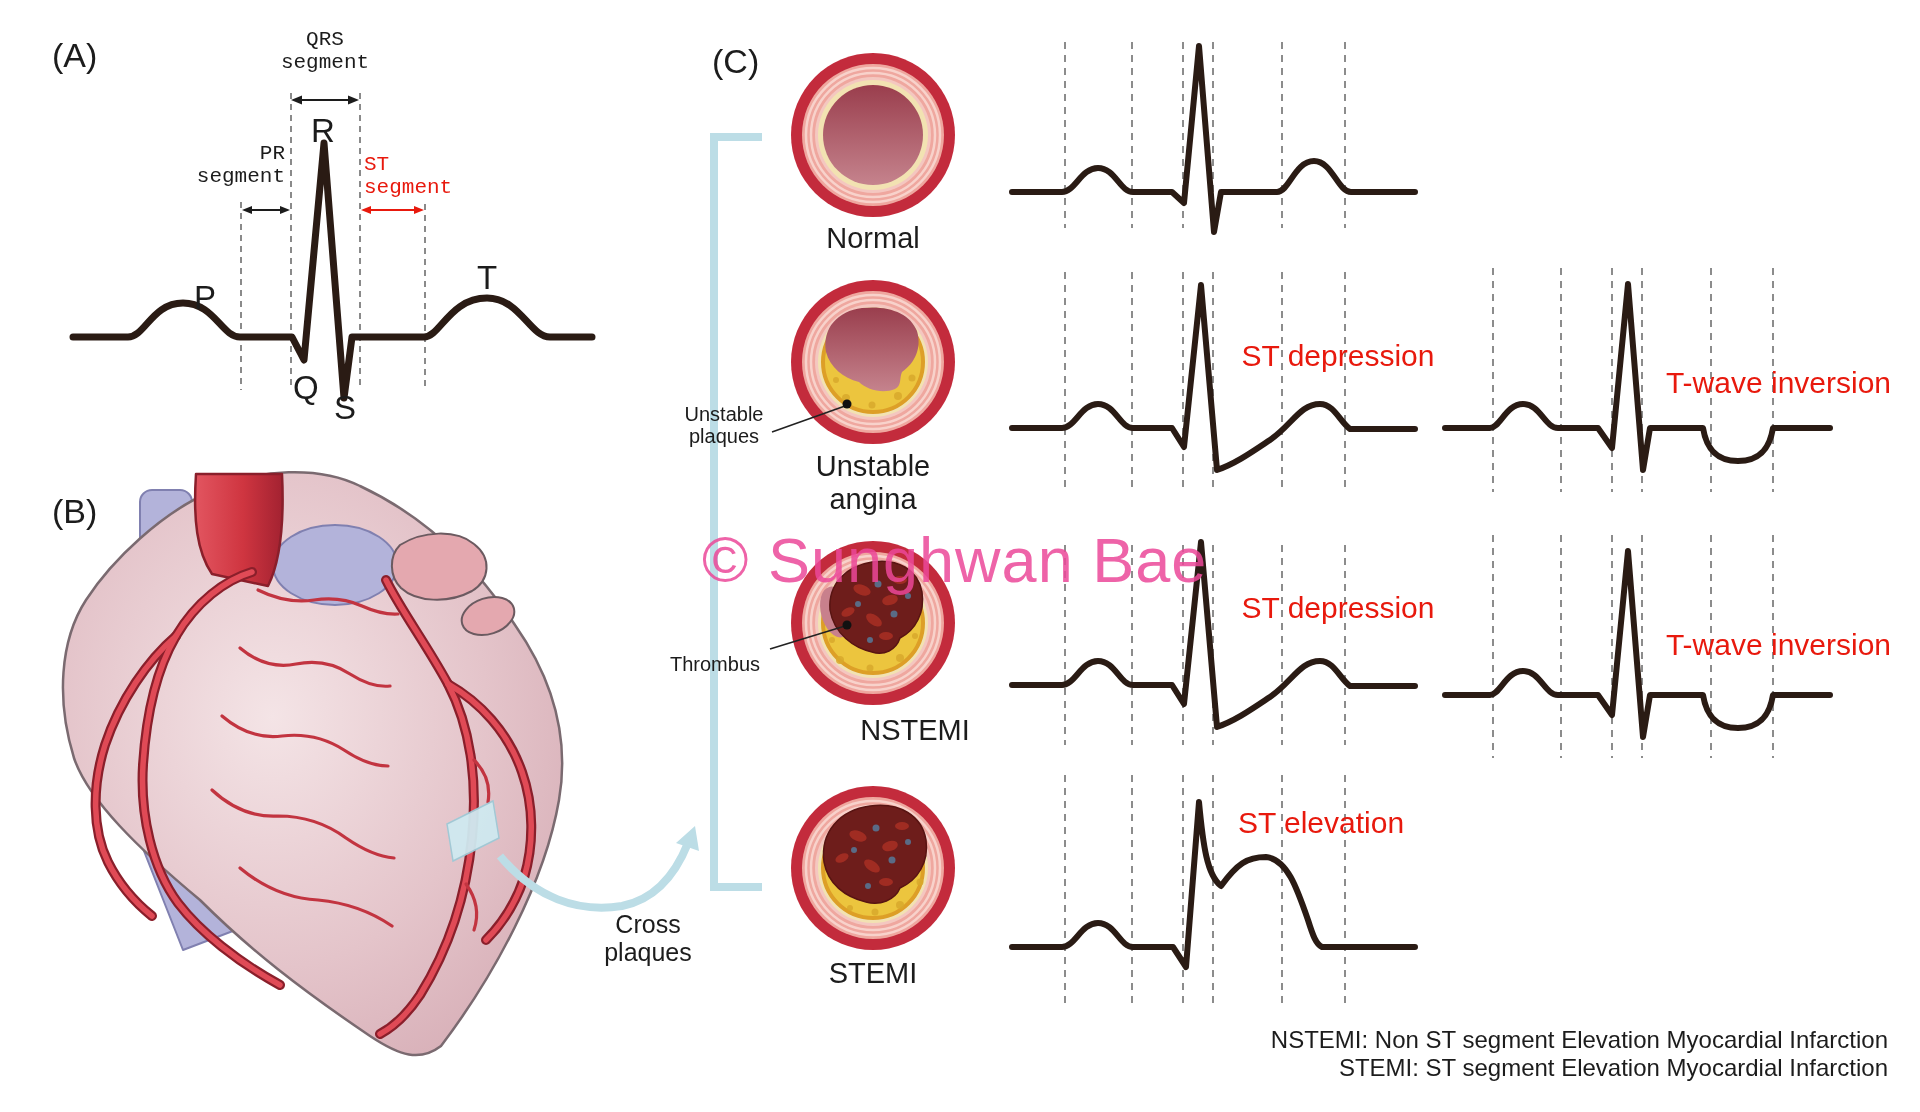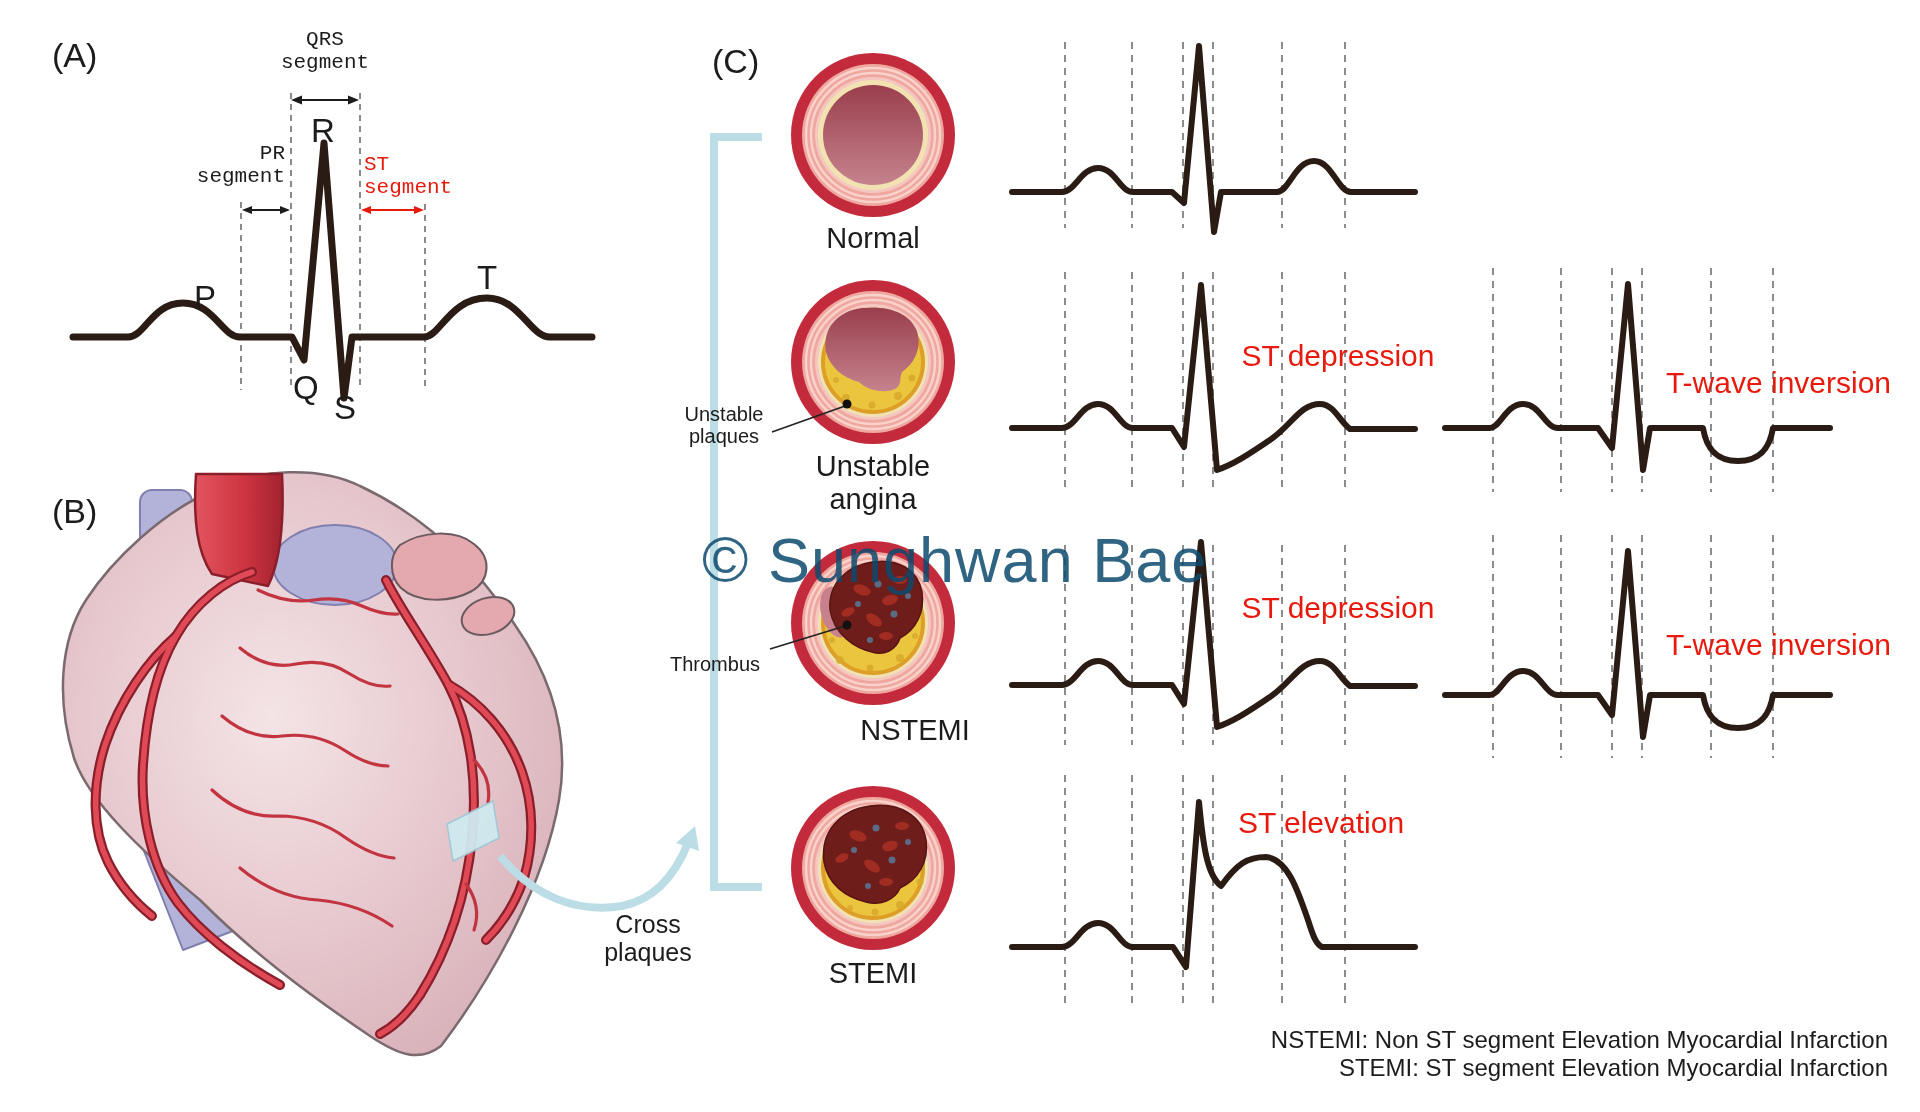--- a/index.html
+++ b/index.html
@@ -9,21 +9,21 @@
   .lbl{position:absolute;z-index:3;white-space:pre-line;color:#1c1c1c;}
   .tag{font-size:34px;}
   .wave{font-size:33px;}
   .seg{font-size:21px;line-height:23px;text-align:center;font-family:Liberation Mono, monospace;}
   .seg-r{text-align:right;}
   .seg-l{text-align:left;}
   .red{color:#e8190d;}
   .clabel{font-size:29px;line-height:33px;text-align:center;width:200px;}
   .callout{font-size:20px;line-height:22px;text-align:center;width:122px;}
   .ecgred{font-size:30px;color:#e8190d;text-align:center;}
-  .watermark{position:absolute;z-index:4;font-size:63px;letter-spacing:1px;color:#0c4a6e;
+  .watermark{position:absolute;z-index:4;font-size:63px;letter-spacing:1px;color:#ec4899;
              opacity:.85;white-space:nowrap;}
   .footnote{position:absolute;z-index:3;width:620px;text-align:right;font-size:24px;line-height:26px;}
   .crosssec{font-size:25px;line-height:28px;text-align:center;width:136px;}
   
   .adash{stroke:#8a8a8a;stroke-width:2;stroke-dasharray:6 5;}
   .gdash{stroke:#8c8c8c;stroke-width:2;stroke-dasharray:7 6;}
   .trace7{fill:none;stroke:#2a1b14;stroke-width:7;stroke-linejoin:round;stroke-linecap:round;}
   .trace6{fill:none;stroke:#2a1b14;stroke-width:6;stroke-linejoin:round;stroke-linecap:round;}
   .arrow{stroke:#1c1c1c;stroke-width:2.2;}
   .ahead{fill:#1c1c1c;}

